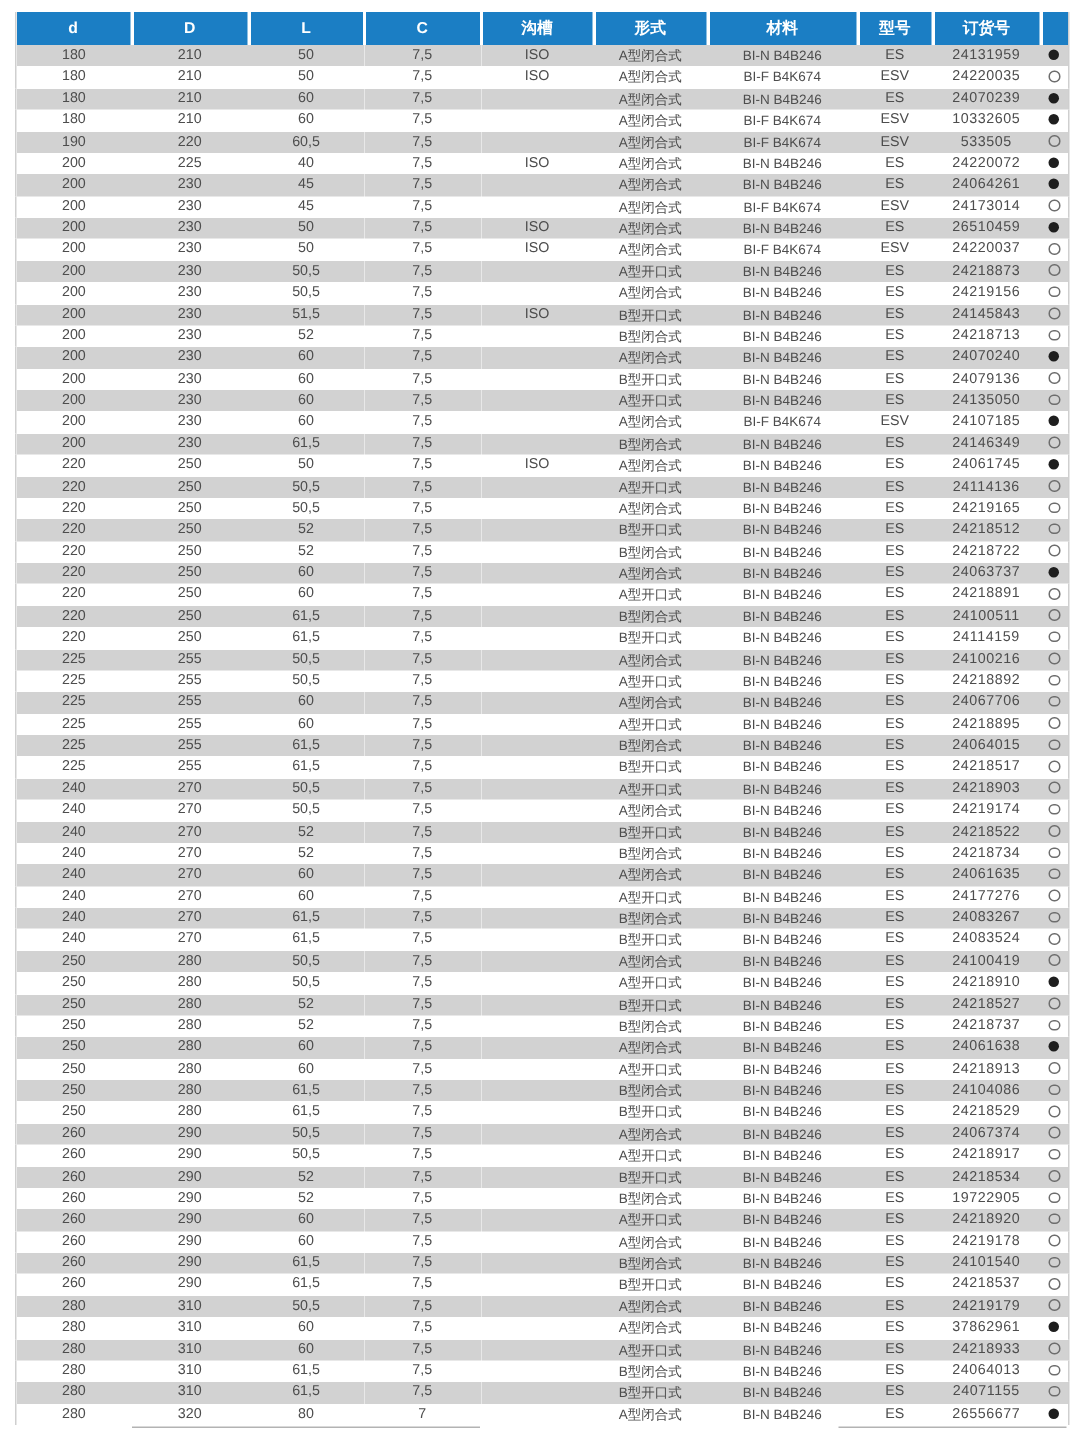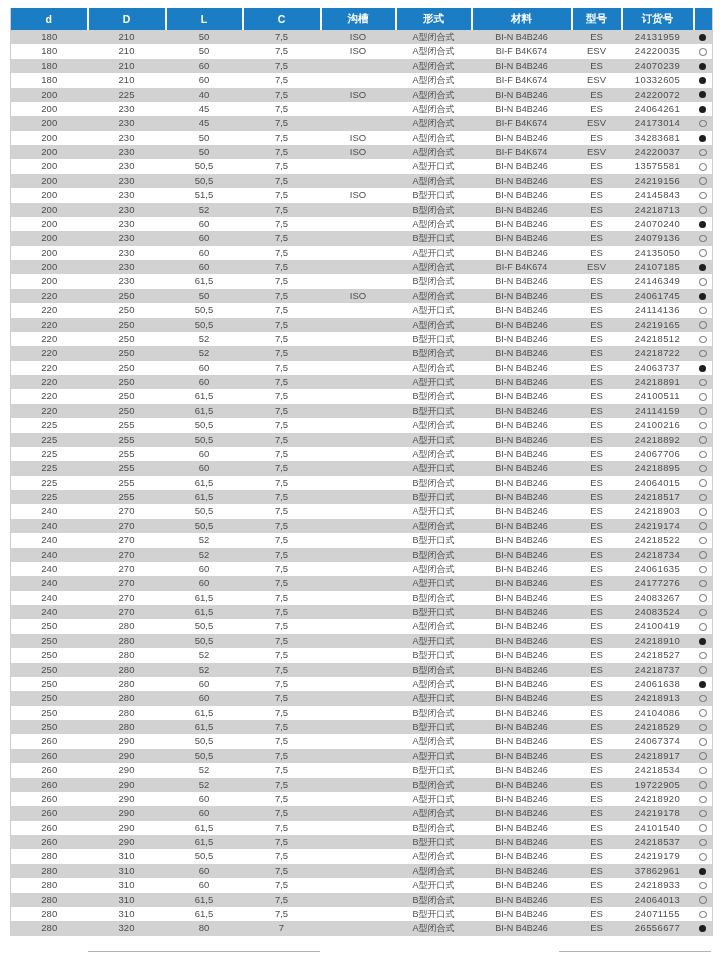--- a/index.html
+++ b/index.html
@@ -115,20 +115,32 @@
           <td class="c-L">60</td>
           <td class="c-C">7,5</td>
           <td class="c-groove"></td>
           <td class="c-form">A型闭合式</td>
           <td class="c-material">BI-F B4K674</td>
           <td class="c-model">ESV</td>
           <td class="c-order">10332605</td>
           <td class="c-stock"><span class="dot filled"></span></td>
         </tr>
         <tr>
+          <td class="c-d">190</td>
+          <td class="c-D">220</td>
+          <td class="c-L">60,5</td>
+          <td class="c-C">7,5</td>
+          <td class="c-groove"></td>
+          <td class="c-form">A型闭合式</td>
+          <td class="c-material">BI-F B4K674</td>
+          <td class="c-model">ESV</td>
+          <td class="c-order">533505</td>
+          <td class="c-stock"><span class="dot open"></span></td>
+        </tr>
+        <tr>
           <td class="c-d">200</td>
           <td class="c-D">225</td>
           <td class="c-L">40</td>
           <td class="c-C">7,5</td>
           <td class="c-groove">ISO</td>
           <td class="c-form">A型闭合式</td>
           <td class="c-material">BI-N B4B246</td>
           <td class="c-model">ES</td>
           <td class="c-order">24220072</td>
           <td class="c-stock"><span class="dot filled"></span></td>
@@ -159,21 +171,21 @@
         </tr>
         <tr>
           <td class="c-d">200</td>
           <td class="c-D">230</td>
           <td class="c-L">50</td>
           <td class="c-C">7,5</td>
           <td class="c-groove">ISO</td>
           <td class="c-form">A型闭合式</td>
           <td class="c-material">BI-N B4B246</td>
           <td class="c-model">ES</td>
-          <td class="c-order">34283681</td>
+          <td class="c-order">26510459</td>
           <td class="c-stock"><span class="dot filled"></span></td>
         </tr>
         <tr>
           <td class="c-d">200</td>
           <td class="c-D">230</td>
           <td class="c-L">50</td>
           <td class="c-C">7,5</td>
           <td class="c-groove">ISO</td>
           <td class="c-form">A型闭合式</td>
           <td class="c-material">BI-F B4K674</td>
@@ -183,21 +195,21 @@
         </tr>
         <tr>
           <td class="c-d">200</td>
           <td class="c-D">230</td>
           <td class="c-L">50,5</td>
           <td class="c-C">7,5</td>
           <td class="c-groove"></td>
           <td class="c-form">A型开口式</td>
           <td class="c-material">BI-N B4B246</td>
           <td class="c-model">ES</td>
-          <td class="c-order">13575581</td>
+          <td class="c-order">24218873</td>
           <td class="c-stock"><span class="dot open"></span></td>
         </tr>
         <tr>
           <td class="c-d">200</td>
           <td class="c-D">230</td>
           <td class="c-L">50,5</td>
           <td class="c-C">7,5</td>
           <td class="c-groove"></td>
           <td class="c-form">A型闭合式</td>
           <td class="c-material">BI-N B4B246</td>

